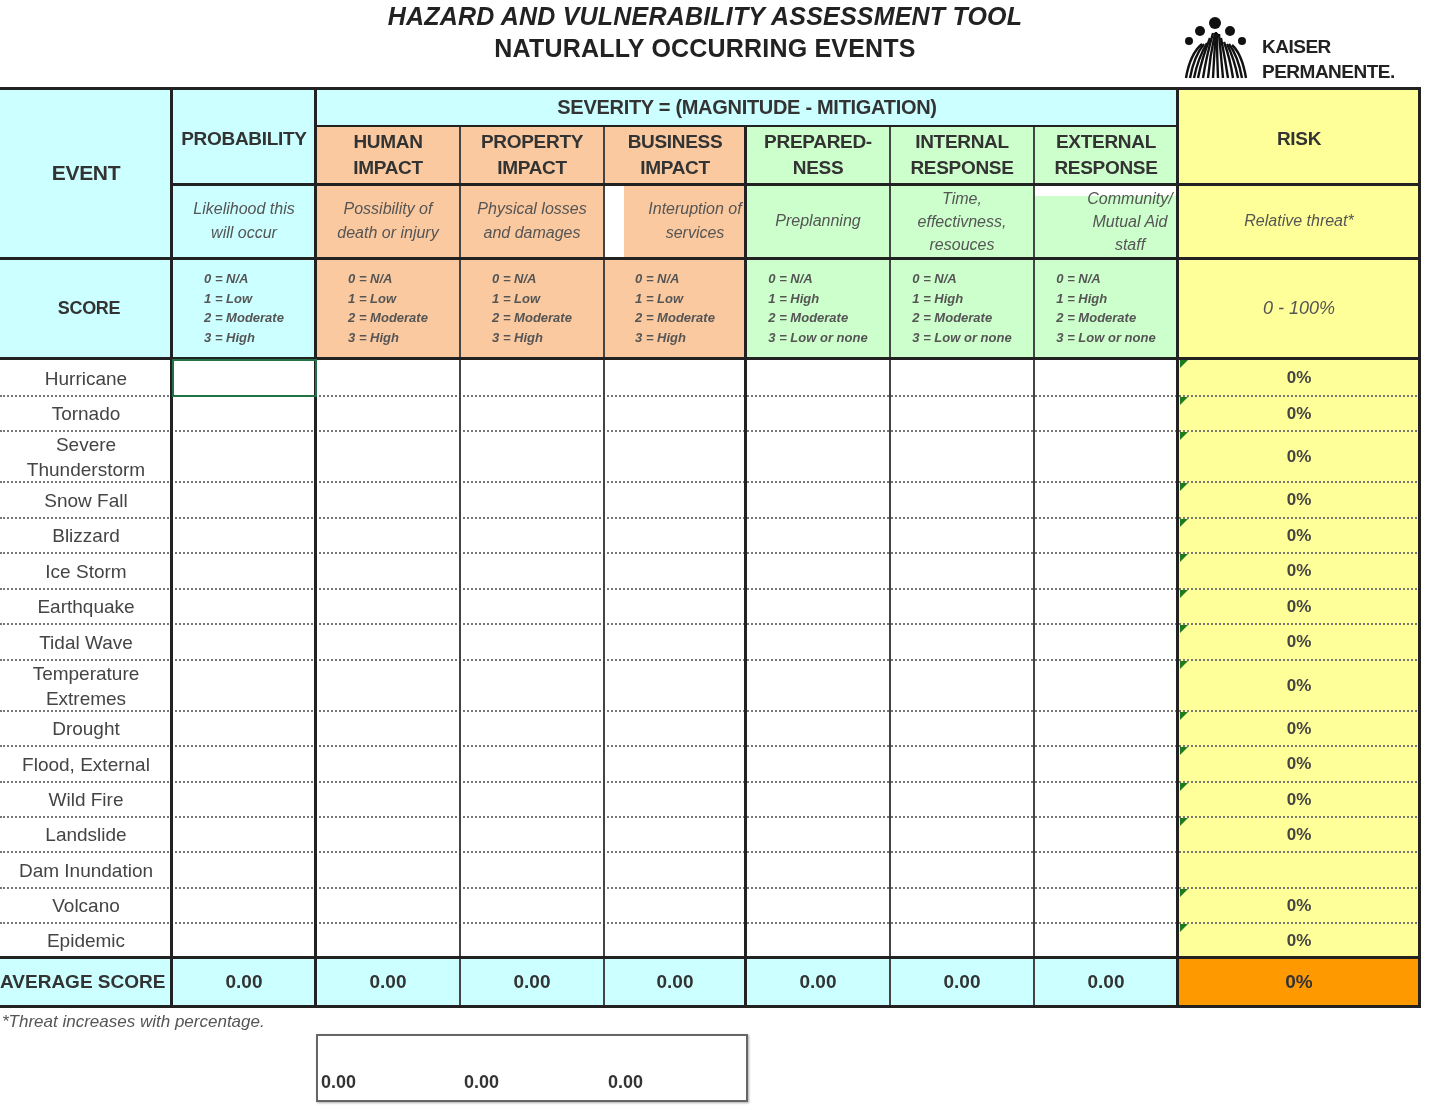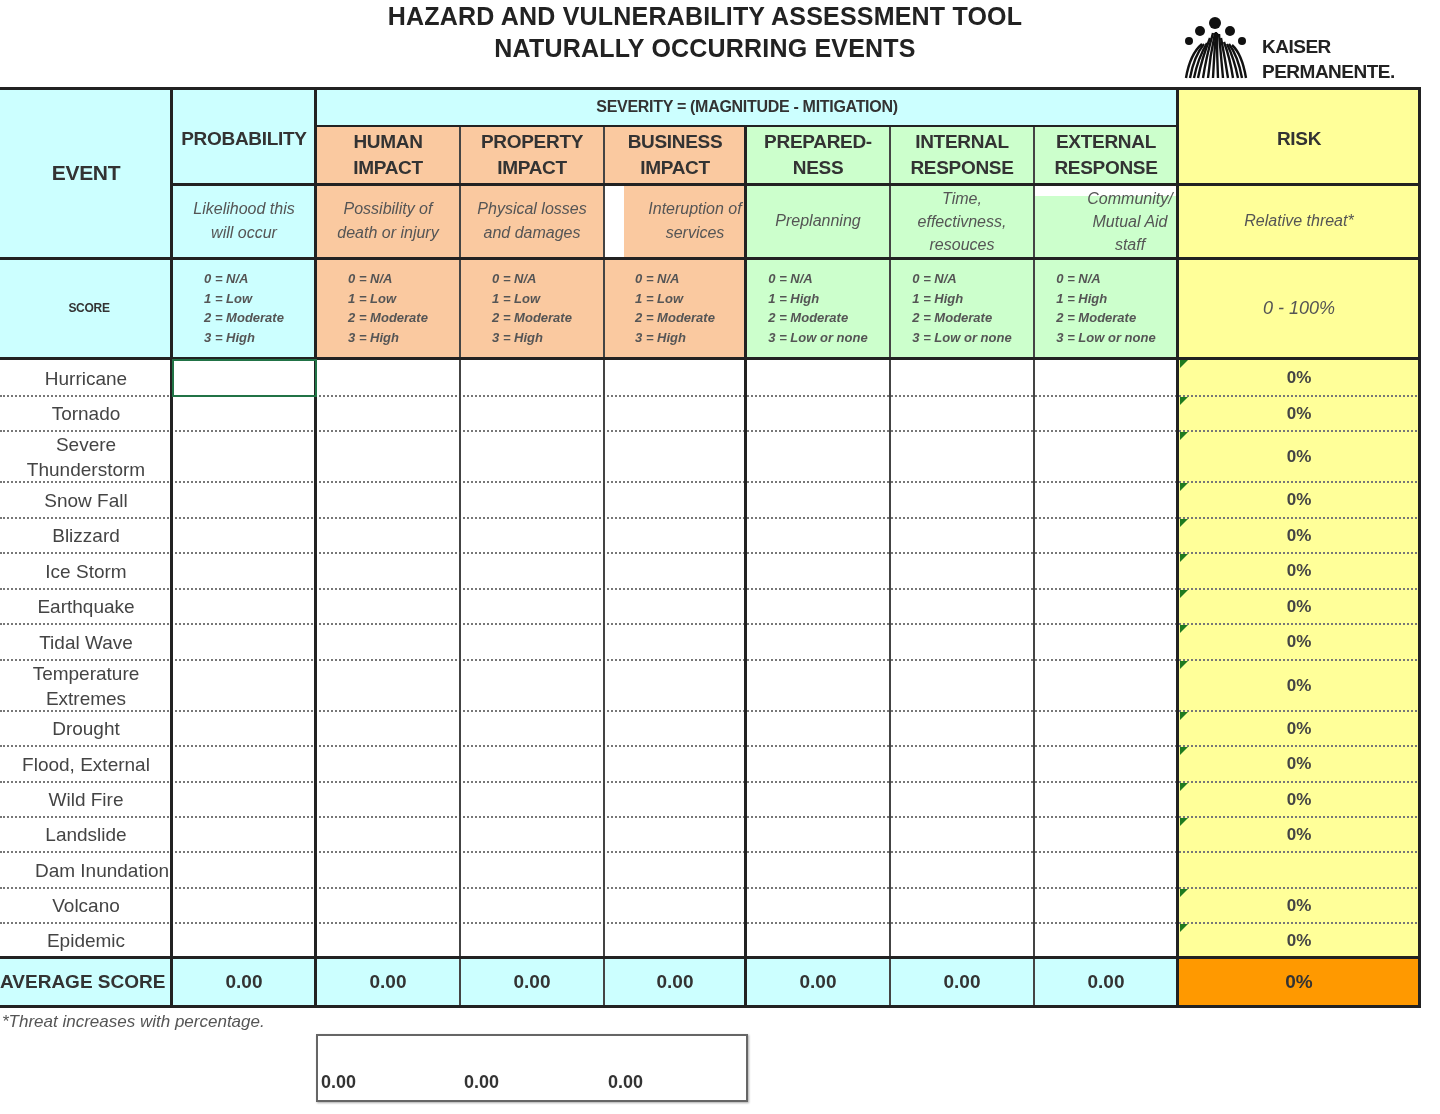--- a/index.html
+++ b/index.html
@@ -21,21 +21,21 @@
   .risk-val { font-weight:bold; font-size:17px; color:#444; }
   .avg { font-weight:bold; font-size:19px; color:#333; }
   .vline { position:absolute; background:#222; }
   .hline { position:absolute; background:#222; height:3px; }
   .dot { position:absolute; height:0; border-top:2px dotted #777; }
   .tri { position:absolute; width:0; height:0; border-top:8px solid #1f7a1f; border-right:8px solid transparent; }
 </style>
 </head>
 <body>
 
-<div class="abs title" style="top:2px;">HAZARD AND VULNERABILITY ASSESSMENT TOOL</div>
+<div class="abs title" style="top:2px;font-style:italic;">HAZARD AND VULNERABILITY ASSESSMENT TOOL</div>
 <div class="abs title" style="top:34px;">NATURALLY OCCURRING EVENTS</div>
 
 <div class="abs" style="left:1182px; top:16px; width:68px; height:64px;">
   <svg width="68" height="64" viewBox="0 0 68 64">
     <circle cx="33" cy="7" r="6" fill="#111"></circle>
     <circle cx="18" cy="15" r="5" fill="#111"></circle>
     <circle cx="48" cy="15" r="5" fill="#111"></circle>
     <circle cx="7" cy="25" r="4" fill="#111"></circle>
     <circle cx="60" cy="25" r="4" fill="#111"></circle>
     <g stroke="#111" stroke-width="2.4" fill="none">
@@ -54,21 +54,21 @@
       <path d="M60 62 Q56 40 47 28"></path>
       <path d="M64 62 Q60 38 50 29"></path>
     </g>
   </svg>
 </div>
 <div class="abs logo-txt" style="left:1262px; top:34px;">KAISER</div>
 <div class="abs logo-txt" style="left:1262px; top:59px;">PERMANENTE.</div>
 
 <div class="cell blue hdr" style="left:0; top:88px; width:172px; height:170px; font-size:21px;">EVENT</div>
 <div class="cell blue hdr" style="left:172px; top:88px; width:144px; height:96px; align-items:flex-start; padding-top:38px;">PROBABILITY</div>
-<div class="cell blue hdr" style="left:316px; top:88px; width:862px; height:38px; font-size:16px;">SEVERITY = (MAGNITUDE - MITIGATION)</div>
+<div class="cell blue hdr" style="left:316px; top:88px; width:862px; height:38px; font-size:20px;">SEVERITY = (MAGNITUDE - MITIGATION)</div>
 
 <div class="cell orange hdr" style="left:316px; top:126px; width:144px; height:58px; flex-direction:column;">
   <span>HUMAN</span>
     <span>IMPACT</span>
   </div>
 <div class="cell orange hdr" style="left:460px; top:126px; width:144px; height:58px; flex-direction:column;">
   <span>PROPERTY</span>
     <span>IMPACT</span>
   </div>
 <div class="cell orange hdr" style="left:604px; top:126px; width:142px; height:58px; flex-direction:column;">
@@ -111,21 +111,21 @@
     <span>effectivness,</span>
     <span>resouces</span>
   </div>
 <div class="cell green desc" style="left:1034px; top:196px; width:144px; height:74px; flex-direction:column; line-height:23px;padding-left:48px;">
   <span>Community/</span>
     <span>Mutual Aid staff</span>
     <span>and supplies</span>
   </div>
 <div class="cell yellow desc" style="left:1178px; top:184px; width:242px; height:74px;">Relative threat*</div>
 
-<div class="cell blue hdr" style="left:0; top:258px; width:178px; height:100px; font-size:12px;">SCORE</div>
+<div class="cell blue hdr" style="left:0; top:258px; width:178px; height:100px; font-size:18px;">SCORE</div>
 <div class="cell blue" style="left:172px; top:258px; width:144px; height:100px;">
   <div class="scale">
       <div>0 = N/A</div>
       <div>1 = Low</div>
       <div>2 = Moderate</div>
       <div>3 = High</div>
     </div>
   </div>
 <div class="cell orange" style="left:316px; top:258px; width:144px; height:100px;">
   <div class="scale">
@@ -187,21 +187,21 @@
   <div class="cell ev" style="left:0; top:482px; width:172px; height:36px;">Snow Fall</div>
   <div class="cell ev" style="left:0; top:518px; width:172px; height:35px;">Blizzard</div>
   <div class="cell ev" style="left:0; top:553px; width:172px; height:36px;">Ice Storm</div>
   <div class="cell ev" style="left:0; top:589px; width:172px; height:35px;">Earthquake</div>
   <div class="cell ev" style="left:0; top:624px; width:172px; height:36px;text-align:center;">Tidal Wave</div>
   <div class="cell ev" style="left:0; top:660px; width:172px; height:51px; padding:0 16px;">Temperature Extremes</div>
   <div class="cell ev" style="left:0; top:711px; width:172px; height:35px;">Drought</div>
   <div class="cell ev" style="left:0; top:746px; width:172px; height:36px;">Flood, External</div>
   <div class="cell ev" style="left:0; top:782px; width:172px; height:35px;">Wild Fire</div>
   <div class="cell ev" style="left:0; top:817px; width:172px; height:35px;">Landslide</div>
-  <div class="cell ev" style="left:16px; top:852px; width:172px; height:36px;">Dam Inundation</div>
+  <div class="cell ev" style="left:0; top:852px; width:172px; height:36px;">Dam Inundation</div>
   <div class="cell ev" style="left:0; top:888px; width:172px; height:35px;">Volcano</div>
   <div class="cell ev" style="left:0; top:923px; width:172px; height:35px;">Epidemic</div>
 
   <div class="cell risk-val" style="left:1178px; top:360px; width:242px; height:36px;">0%</div>
   <div class="cell risk-val" style="left:1178px; top:396px; width:242px; height:35px;">0%</div>
   <div class="cell risk-val" style="left:1178px; top:431px; width:242px; height:51px;">0%</div>
   <div class="cell risk-val" style="left:1178px; top:482px; width:242px; height:36px;">0%</div>
   <div class="cell risk-val" style="left:1178px; top:518px; width:242px; height:35px;">0%</div>
   <div class="cell risk-val" style="left:1178px; top:553px; width:242px; height:36px;">0%</div>
   <div class="cell risk-val" style="left:1178px; top:589px; width:242px; height:35px;">0%</div>

